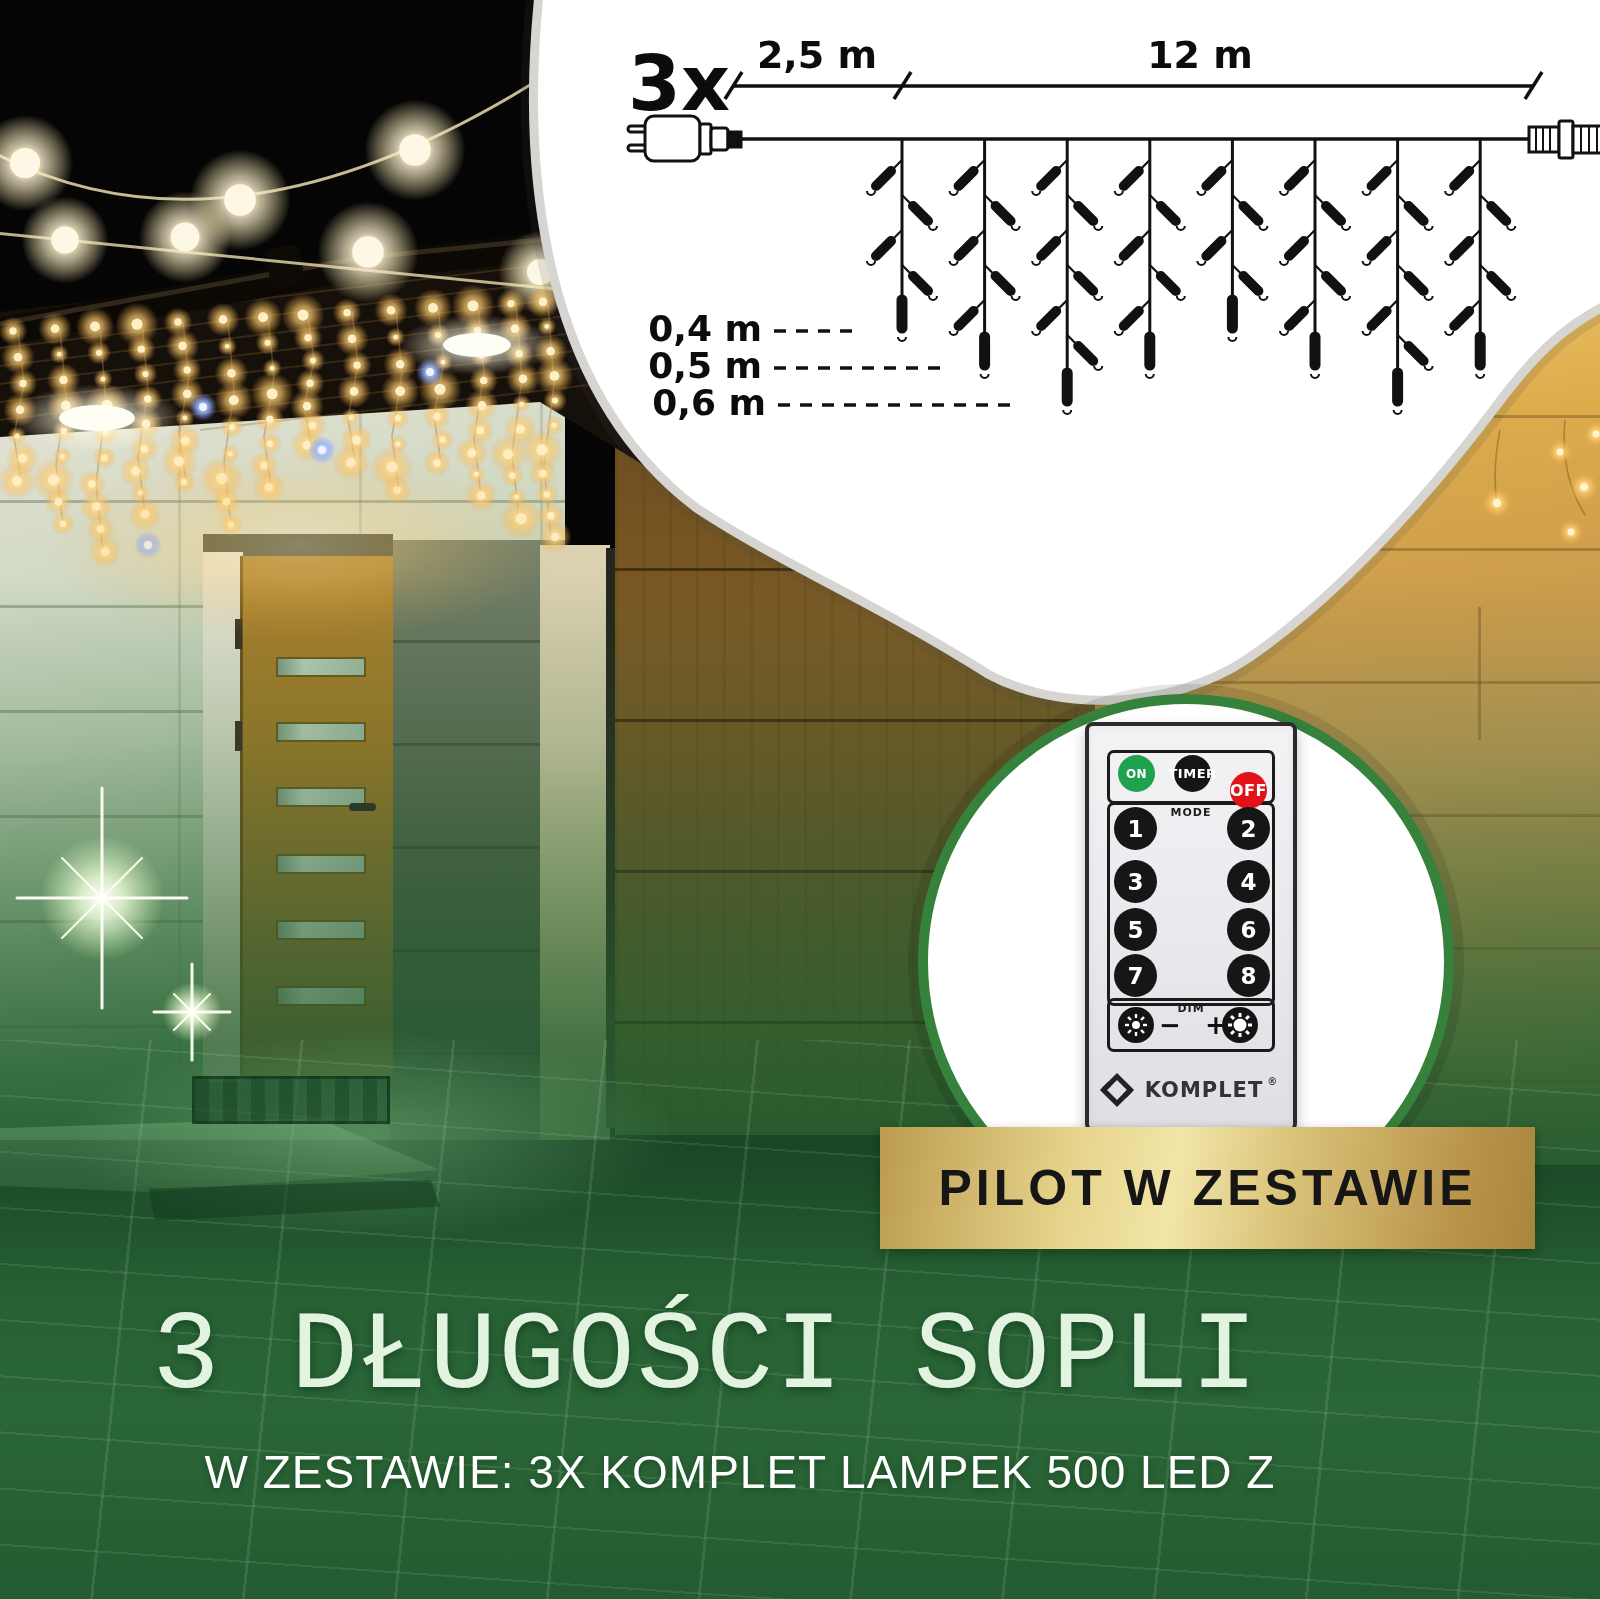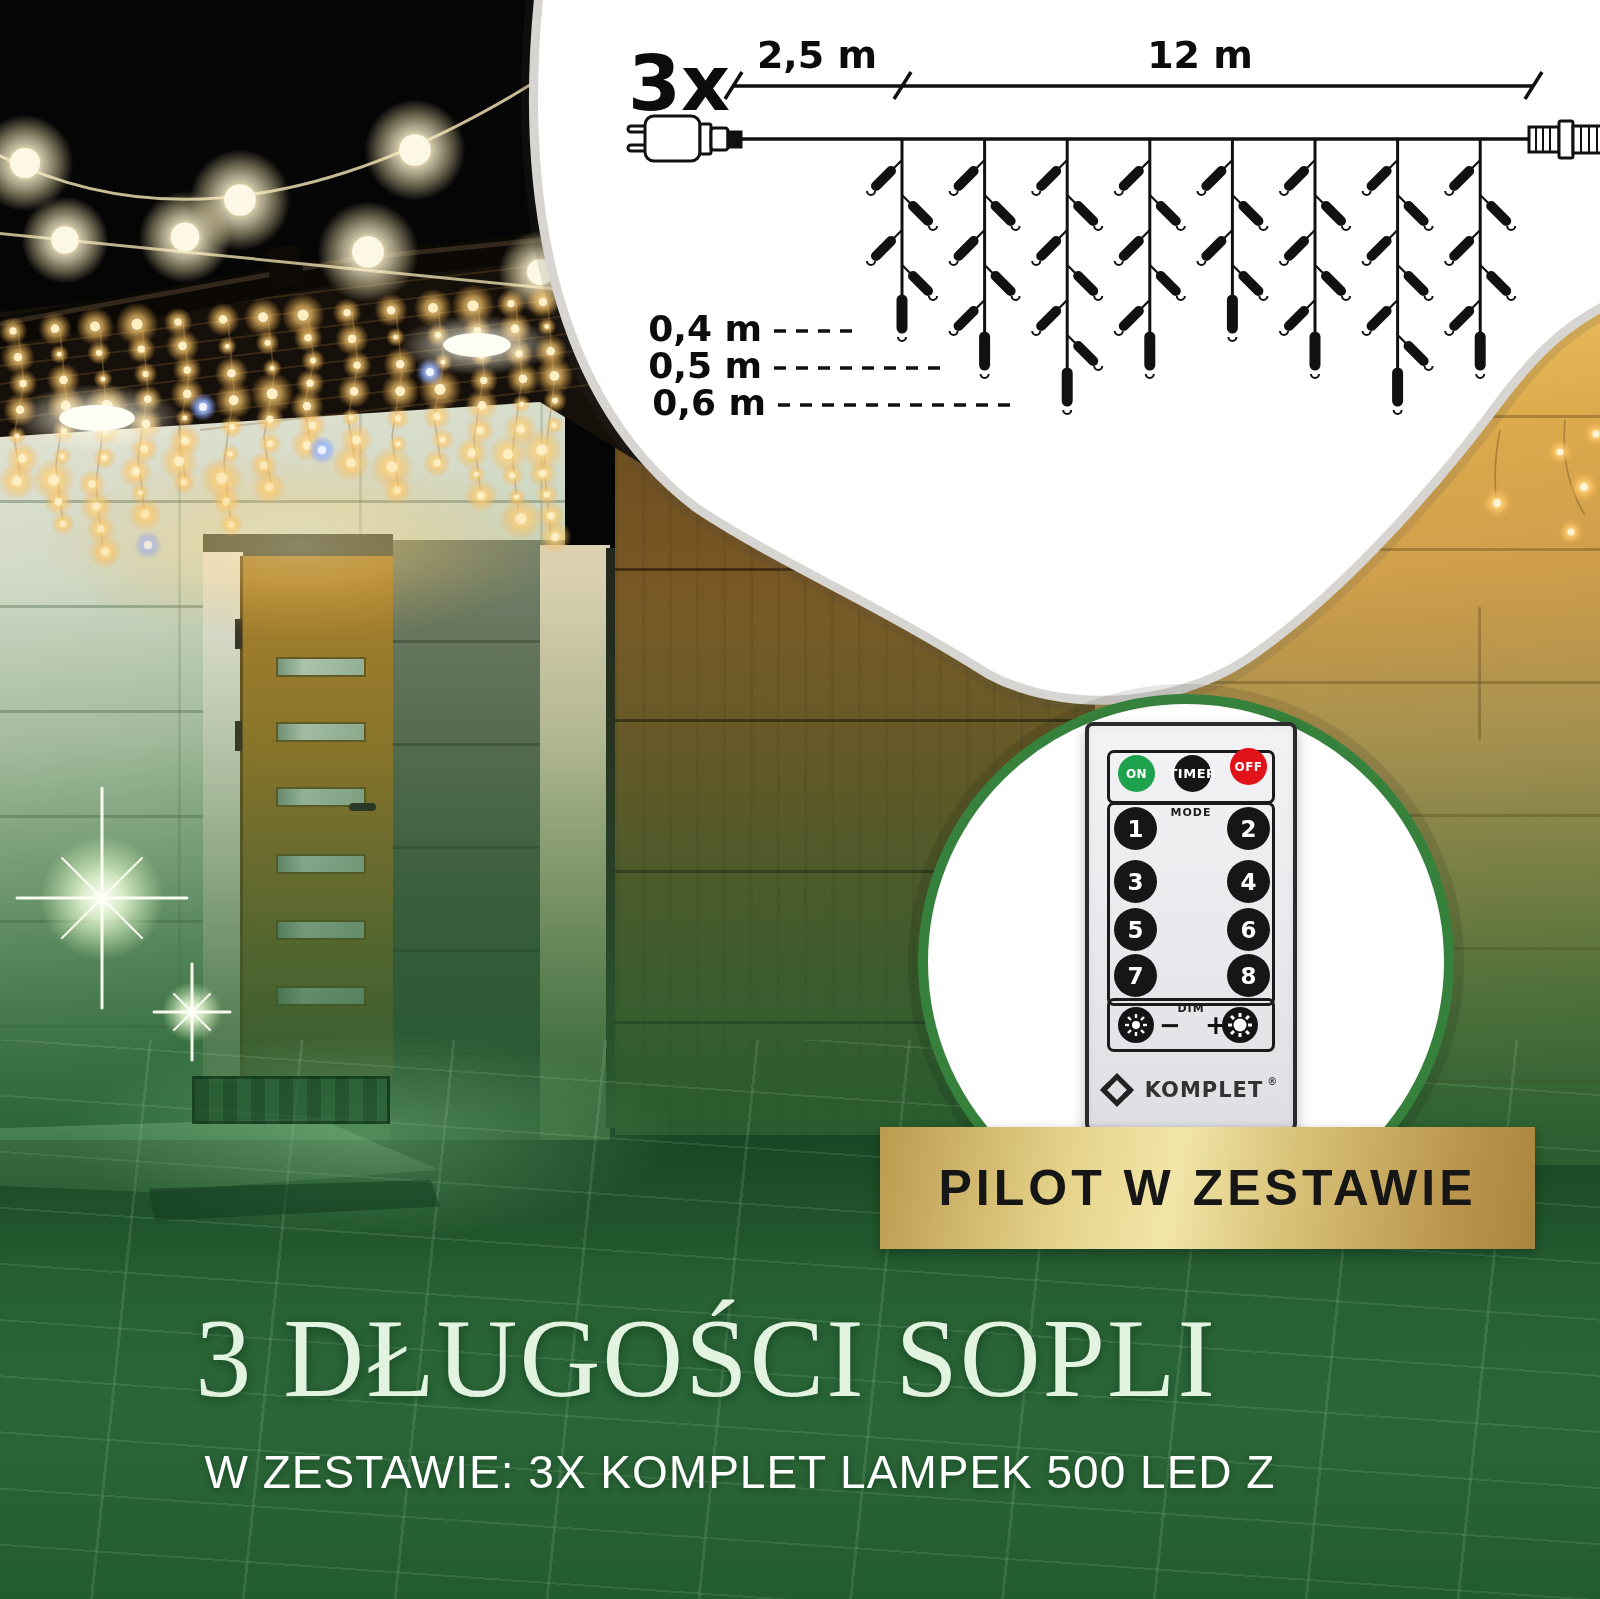--- a/index.html
+++ b/index.html
@@ -76,21 +76,21 @@
   .rc-logo-row{position:absolute;left:0;top:344px;width:100%;display:flex;align-items:center;justify-content:center;gap:10px;}
   .rc-brand{font:bold 21px "DejaVu Sans",sans-serif;color:#333;letter-spacing:1px;}
   .rc-reg{font:bold 10px "DejaVu Sans",sans-serif;color:#333;vertical-align:super;position:relative;top:-9px;left:-6px;}
   
   .banner{left:862px;top:1127px;width:655px;height:122px;
     background:linear-gradient(100deg,#bb9b4e 0%,#e7d58d 30%,#f1e5a8 45%,#d9c278 62%,#b8934a 88%,#a8853e 100%);
     box-shadow:0 4px 10px rgba(0,20,5,.35);
     display:flex;align-items:center;justify-content:center;margin-left:18px;}
   .banner-text{font:bold 50px "Liberation Sans",sans-serif;color:#161616;letter-spacing:4px;}
   .heading{left:0;top:1302px;width:1412px;text-align:center;
-    font-family:Liberation Serif, serif;font-size:112px;line-height:1;color:#e2f3e0;
+    font-family:Liberation Mono, monospace;font-size:112px;line-height:1;color:#e2f3e0;
     letter-spacing:2px;text-shadow:0 3px 10px rgba(0,35,10,.45);}
   .subtitle{left:0;top:1440px;width:1480px;text-align:center;color:#ffffff;
     font:400 46px/64px "Liberation Sans",sans-serif;letter-spacing:1px;
     text-shadow:0 2px 6px rgba(0,30,8,.35);}
   
   text{font-family:"DejaVu Sans",sans-serif;}
   .dg-qty{font-size:76px;font-weight:bold;fill:#0c0c0c;}
   .dg-dim{font-size:38px;font-weight:bold;fill:#0c0c0c;}
   .dg-len{font-size:36px;font-weight:bold;fill:#0c0c0c;}
 </style>
@@ -733,21 +733,21 @@
     <circle cx="1186" cy="962" r="263" fill="#ffffff" stroke="#36813b" stroke-width="10"></circle>
   </svg>
 
   <div class="abs remote">
     <div class="rc-box rc-sec1"></div>
     <div class="rc-box rc-sec2"></div>
     <div class="rc-box rc-sec3"></div>
     <div id="power-btns">
         <div class="rc-btn rc-pow" style="left: 29px; top: 29px; background: rgb(31, 162, 78); font-size: 12px;">ON</div>
         <div class="rc-btn rc-pow" style="left: 85px; top: 29px; background: rgb(21, 21, 21); font-size: 13px;">TIMER</div>
-        <div class="rc-btn rc-pow" style="left: 141px; top: 22px; background: rgb(226, 19, 24); font-size: 12px;">OFF</div>
+        <div class="rc-btn rc-pow" style="left: 141px; top: 46px; background: rgb(226, 19, 24); font-size: 16px;">OFF</div>
       </div>
     <div class="rc-lbl" style="top:80px;">MODE</div>
     <div id="mode-btns">
         <div class="rc-btn rc-num" style="left: 25px; top: 81px;">1</div>
         <div class="rc-btn rc-num" style="left: 138px; top: 81px;">2</div>
         <div class="rc-btn rc-num" style="left: 25px; top: 134px;">3</div>
         <div class="rc-btn rc-num" style="left: 138px; top: 134px;">4</div>
         <div class="rc-btn rc-num" style="left: 25px; top: 182px;">5</div>
         <div class="rc-btn rc-num" style="left: 138px; top: 182px;">6</div>
         <div class="rc-btn rc-num" style="left: 25px; top: 228px;">7</div>

